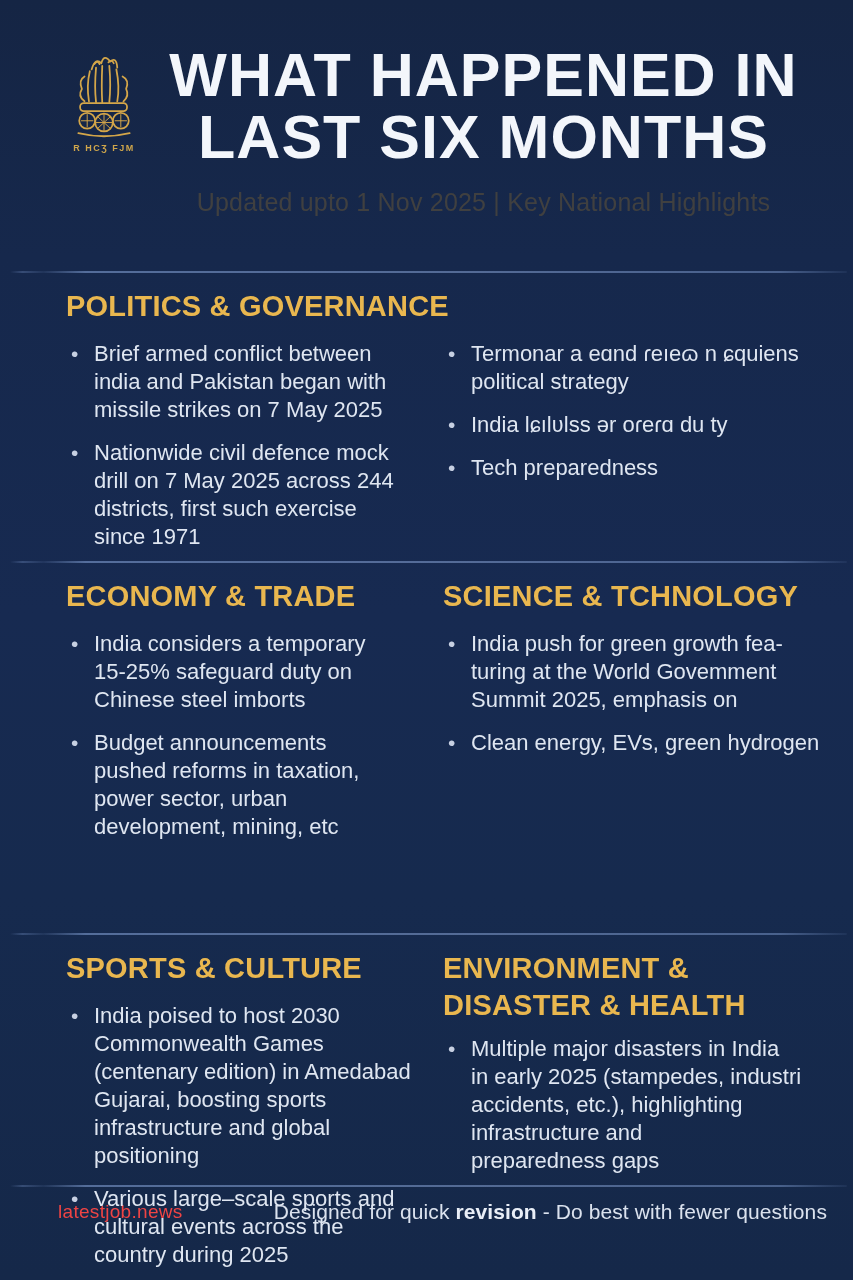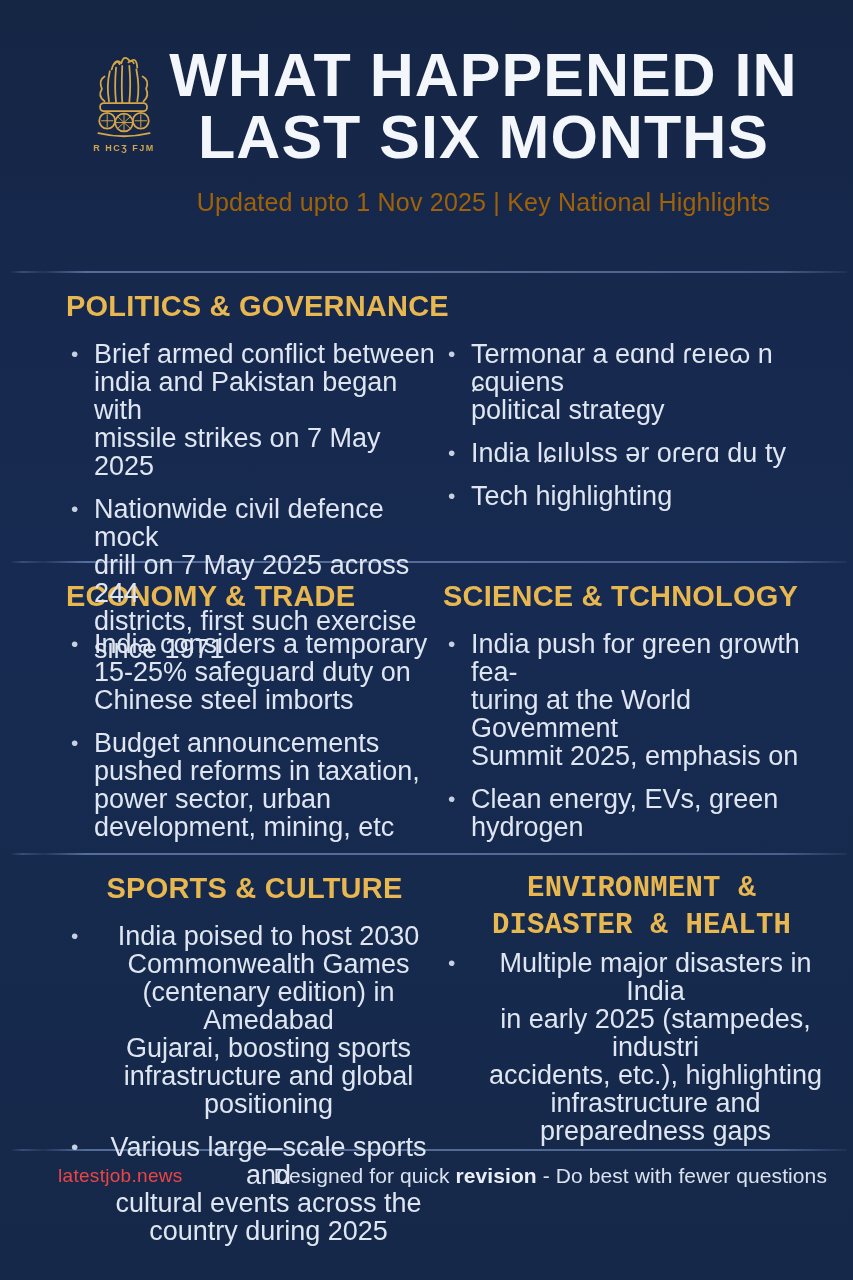--- a/index.html
+++ b/index.html
@@ -17,38 +17,38 @@
   }
   .divider{
     height:2px;border-radius:1px;margin:0 6px 0 10px;
     background:linear-gradient(90deg,
       rgba(130,160,215,0) 0%, rgba(130,160,215,.30) 1.5%, rgba(130,160,215,.10) 4%,
       rgba(135,165,218,.55) 9%, rgba(145,172,222,.50) 55%, rgba(135,165,218,.45) 92%,
       rgba(130,160,215,.08) 100%);
   }
   
   .header{height:271px;position:relative;}
-  .emblem{position:absolute;left:70px;top:50px;width:68px;text-align:center;margin-left:20px;}
+  .emblem{position:absolute;left:70px;top:50px;width:68px;text-align:center;}
   .emblem svg{display:block;margin:0 auto;width:64px;height:92px;}
   .emblem-caption{margin-top:1px;font-size:9px;font-weight:bold;letter-spacing:1.5px;color:#cfa64b;}
   .header-titles{position:absolute;left:122px;right:8px;top:44px;text-align:center;}
   .main-title{margin:0;font-size:61px;line-height:62px;font-weight:800;color:var(--title);letter-spacing:1px;}
-  .subtitle{margin:20px 0 0;font-size:25px;font-weight:500;color:#a16207;letter-spacing:.2px;}
+  .subtitle{margin:20px 0 0;font-size:25px;font-weight:500;color:#404040;letter-spacing:.2px;}
   
   .block{box-sizing:border-box;}
   .politics{height:290px;}
-  .row2{height:292px;}
-  .row3{height:296px;text-align:center;}
+  .row2{height:372px;}
+  .row3{height:252px;}
   .section-pad{padding:15px 13px 0 66px;}
   .section-title{margin:0 0 16px;font-size:29px;line-height:36px;font-weight:800;color:var(--gold);letter-spacing:.2px;}
   .section-title .tline{display:block;}
-  .two-line{line-height:37px;margin-bottom:5px;font-family:Liberation Mono, monospace;}
+  .two-line{line-height:37px;margin-bottom:11px;}
   .cols{display:grid;grid-template-columns:377px 1fr;}
   ul.bullets{list-style:none;margin:0;padding:0;}
-  .bullets li{position:relative;padding-left:28px;margin:0 0 15px;font-size:27px;line-height:28px;font-weight:500;color:var(--body);}
+  .bullets li{position:relative;padding-left:28px;margin:0 0 15px;font-size:22px;line-height:28px;font-weight:500;color:var(--body);}
   .bullets li::before{content:"•";position:absolute;left:5px;top:0;font-size:21px;line-height:28px;color:#c7d0e2;}
   .bullets li span{white-space:pre-line;}
   
   .footer{height:67px;}
   .footer-row{display:flex;align-items:center;justify-content:space-between;padding:13px 26px 0 58px;}
   .brand{font-size:19px;font-weight:normal;color:#ef4444;letter-spacing:.3px;}
   .tagline{font-size:21px;color:#dbe2ee;letter-spacing:.1px;}
   .tagline b{color:#e9eef7;}
 </style>
 </head>
@@ -105,21 +105,21 @@
 missile strikes on 7 May 2025</span></li>
         <li><span>Nationwide civil defence mock
 drill on 7 May 2025 across 244
 districts, first such exercise
 since 1971</span></li>
       </ul>
       <ul class="bullets">
         <li><span>Termonar a eɑnd ɾeıeɷ n ɕquiens
 political strategy</span></li>
         <li><span>India lɕılʋlss ər oɾeɾɑ du ty</span></li>
-        <li><span>Tech highlighting</span></li>
+        <li><span>Tech preparedness</span></li>
       </ul>
     </div>
   </div>
 </section>
 
 <section class="block row2">
   <div class="divider"></div>
   <div class="section-pad">
     <div class="cols">
       <div>

